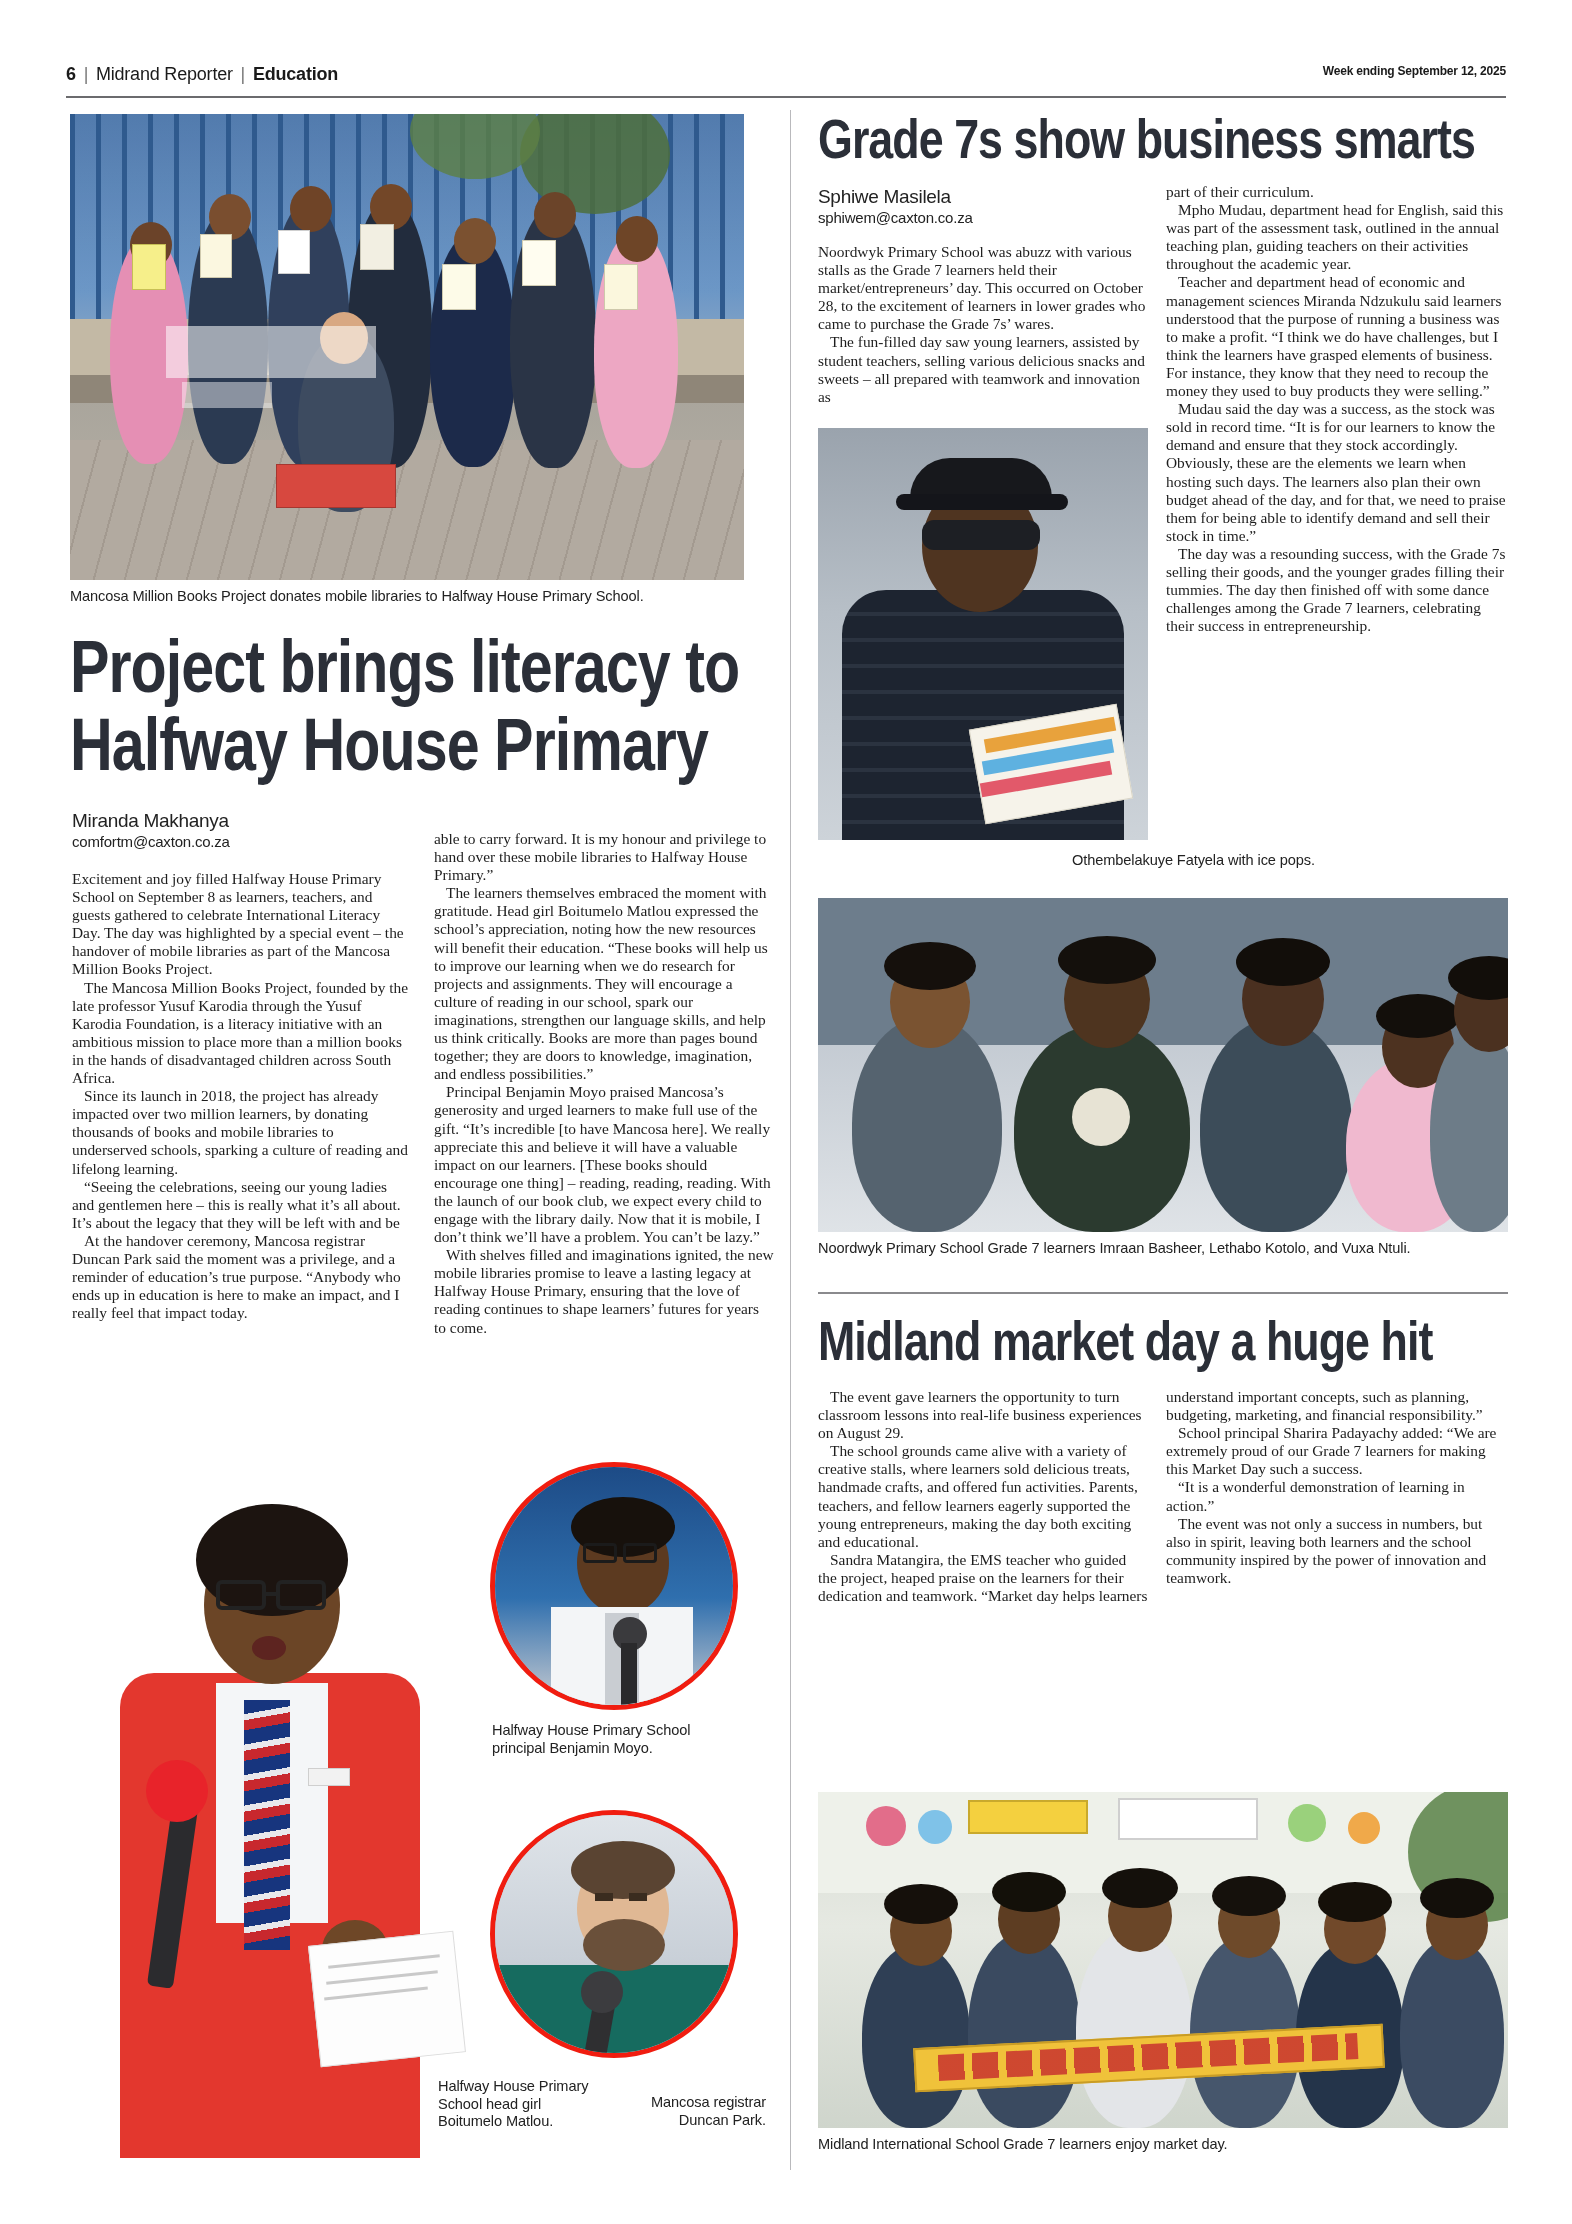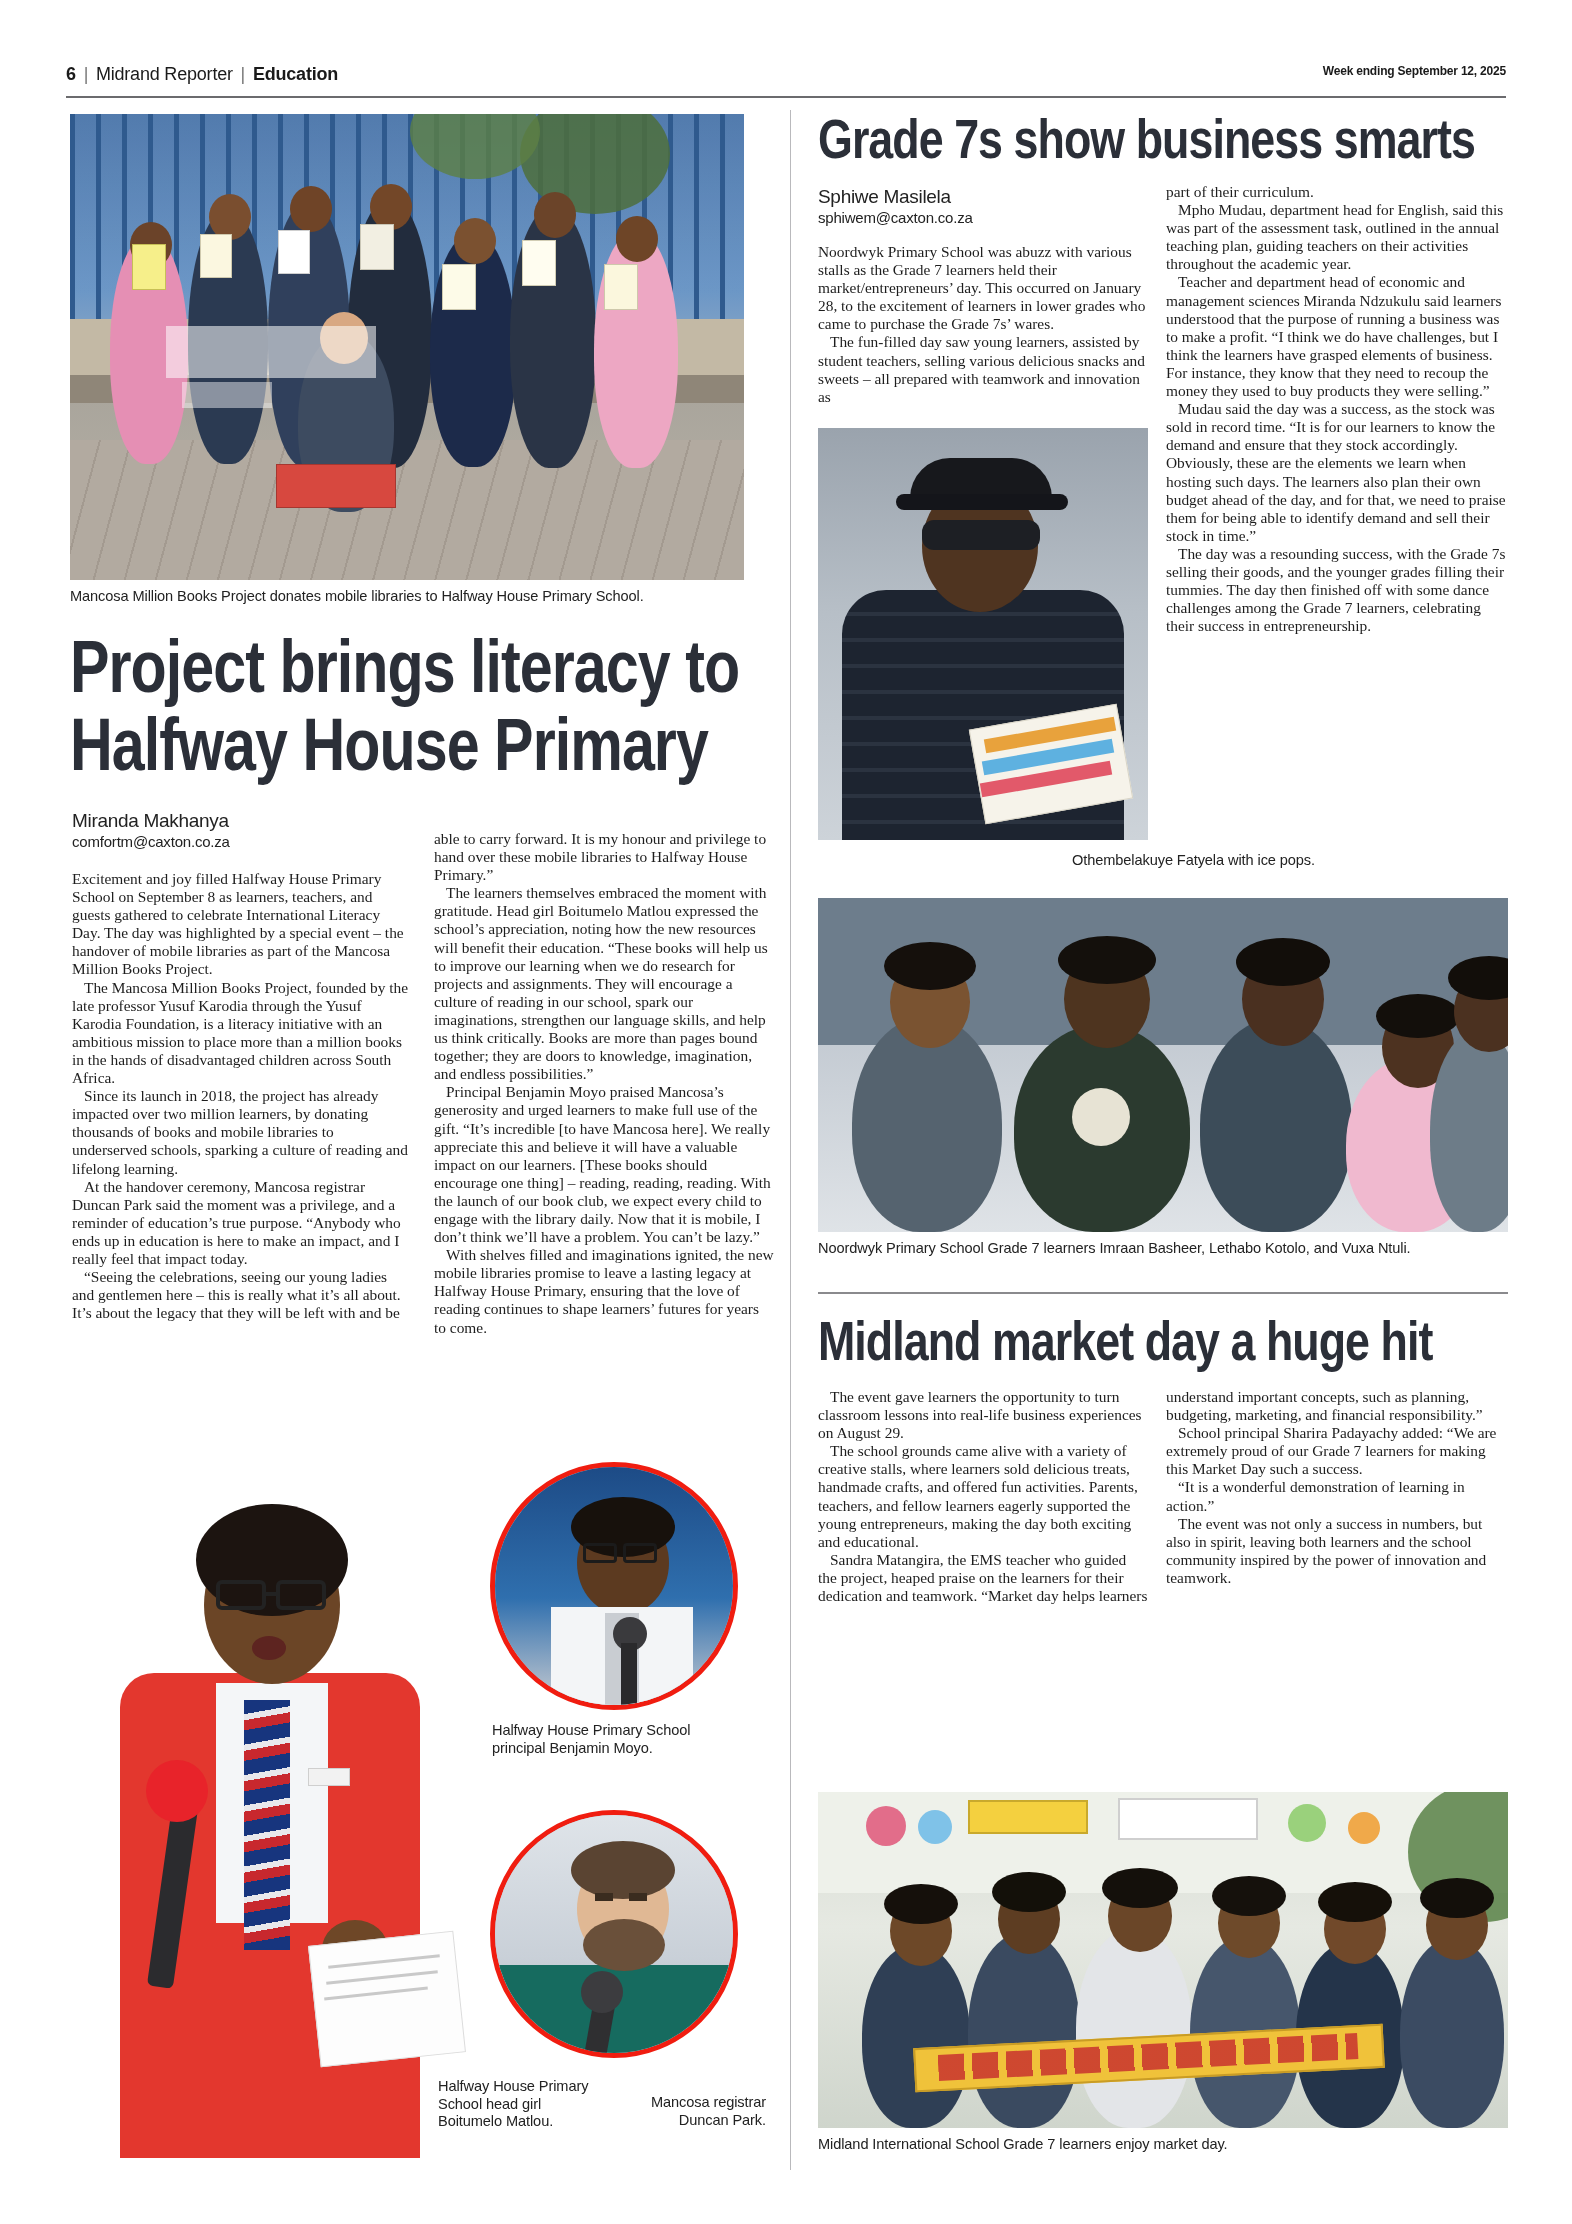--- a/index.html
+++ b/index.html
@@ -127,22 +127,22 @@
 
   <div style="position:absolute;left:72px;top:810px;width:340px;">
     <div class="byline-name">Miranda Makhanya</div>
     <div class="byline-mail">comfortm@caxton.co.za</div>
   </div>
 
   <div class="col" style="left:72px; top:870px; width:340px;">
     <p class="first">Excitement and joy filled Halfway House Primary School on September 8 as learners, teachers, and guests gathered to celebrate International Literacy Day. The day was highlighted by a special event – the handover of mobile libraries as part of the Mancosa Million Books Project.</p>
     <p>The Mancosa Million Books Project, founded by the late professor Yusuf Karodia through the Yusuf Karodia Foundation, is a literacy initiative with an ambitious mission to place more than a million books in the hands of disadvantaged children across South Africa.</p>
     <p>Since its launch in 2018, the project has already impacted over two million learners, by donating thousands of books and mobile libraries to underserved schools, sparking a culture of reading and lifelong learning.</p>
+    <p>“Seeing the celebrations, seeing our young ladies and gentlemen here – this is really what it’s all about. It’s about the legacy that they will be left with and be</p>
     <p>At the handover ceremony, Mancosa registrar Duncan Park said the moment was a privilege, and a reminder of education’s true purpose. “Anybody who ends up in education is here to make an impact, and I really feel that impact today.</p>
-    <p>“Seeing the celebrations, seeing our young ladies and gentlemen here – this is really what it’s all about. It’s about the legacy that they will be left with and be</p>
   </div>
 
   <div class="col" style="left:434px; top:810px; width:340px;margin-top:20px;">
     <p class="first">able to carry forward. It is my honour and privilege to hand over these mobile libraries to Halfway House Primary.”</p>
     <p>The learners themselves embraced the moment with gratitude. Head girl Boitumelo Matlou expressed the school’s appreciation, noting how the new resources will benefit their education. “These books will help us to improve our learning when we do research for projects and assignments. They will encourage a culture of reading in our school, spark our imaginations, strengthen our language skills, and help us think critically. Books are more than pages bound together; they are doors to knowledge, imagination, and endless possibilities.”</p>
     <p>Principal Benjamin Moyo praised Mancosa’s generosity and urged learners to make full use of the gift. “It’s incredible [to have Mancosa here]. We really appreciate this and believe it will have a valuable impact on our learners. [These books should encourage one thing] – reading, reading, reading. With the launch of our book club, we expect every child to engage with the library daily. Now that it is mobile, I don’t think we’ll have a problem. You can’t be lazy.”</p>
     <p>With shelves filled and imaginations ignited, the new mobile libraries promise to leave a lasting legacy at Halfway House Primary, ensuring that the love of reading continues to shape learners’ futures for years to come.</p>
   </div>
 
   <div class="photo" style="left:76px;top:1468px;width:400px;height:690px;background:#ffffff;">
@@ -205,21 +205,21 @@
   <div class="vrule" style="left:790px;top:110px;height:2060px;"></div>
 
   <div class="hl hl-r2-none hl-r1">Grade 7s show business smarts</div>
 
   <div style="position:absolute;left:818px;top:186px;width:330px;">
     <div class="byline-name">Sphiwe Masilela</div>
     <div class="byline-mail">sphiwem@caxton.co.za</div>
   </div>
 
   <div class="col" style="left:818px;top:243px;width:330px;">
-    <p class="first">Noordwyk Primary School was abuzz with various stalls as the Grade 7 learners held their market/entrepreneurs’ day. This occurred on January 28, to the excitement of learners in lower grades who came to purchase the Grade 7s’ wares.</p>
+    <p class="first">Noordwyk Primary School was abuzz with various stalls as the Grade 7 learners held their market/entrepreneurs’ day. This occurred on October 28, to the excitement of learners in lower grades who came to purchase the Grade 7s’ wares.</p>
     <p>The fun-filled day saw young learners, assisted by student teachers, selling various delicious snacks and sweets – all prepared with teamwork and innovation as</p>
   </div>
 
   <div class="col" style="left:1166px;top:183px;width:340px;">
     <p class="first">part of their curriculum.</p>
     <p>Mpho Mudau, department head for English, said this was part of the assessment task, outlined in the annual teaching plan, guiding teachers on their activities throughout the academic year.</p>
     <p>Teacher and department head of economic and management sciences Miranda Ndzukulu said learners understood that the purpose of running a business was to make a profit. “I think we do have challenges, but I think the learners have grasped elements of business. For instance, they know that they need to recoup the money they used to buy products they were selling.”</p>
     <p>Mudau said the day was a success, as the stock was sold in record time. “It is for our learners to know the demand and ensure that they stock accordingly. Obviously, these are the elements we learn when hosting such days. The learners also plan their own budget ahead of the day, and for that, we need to praise them for being able to identify demand and sell their stock in time.”</p>
     <p>The day was a resounding success, with the Grade 7s selling their goods, and the younger grades filling their tummies. The day then finished off with some dance challenges among the Grade 7 learners, celebrating their success in entrepreneurship.</p>
   </div>

